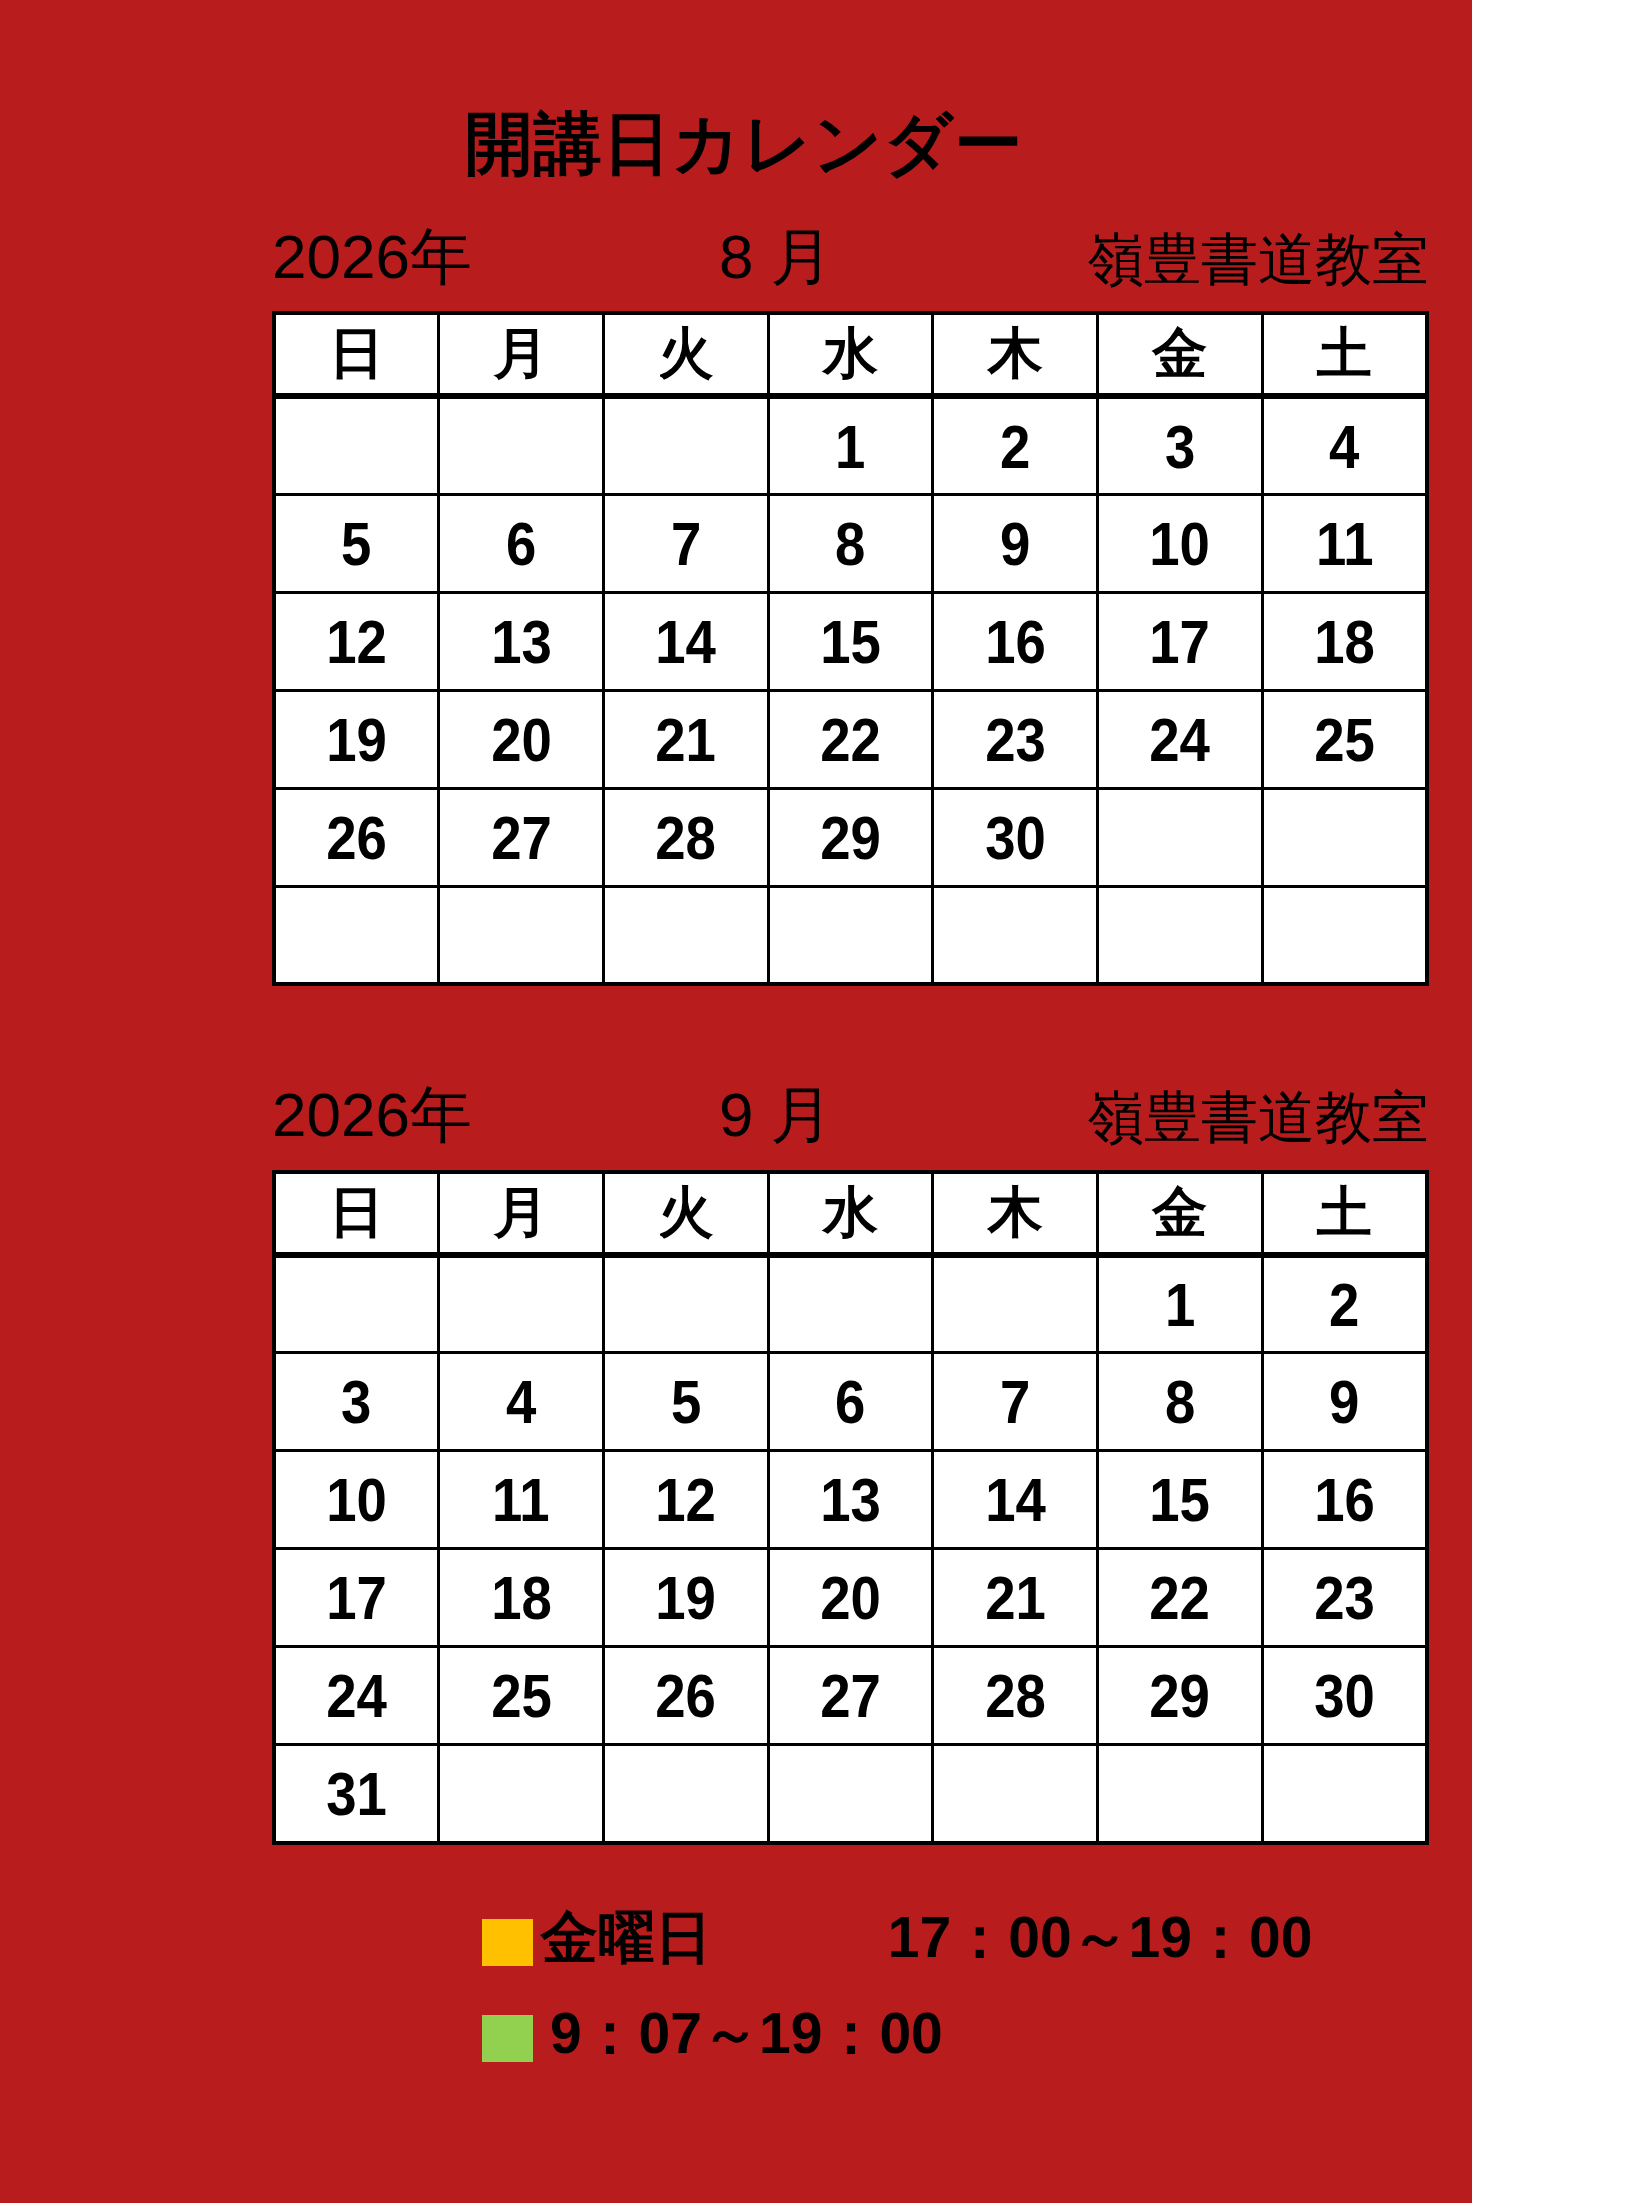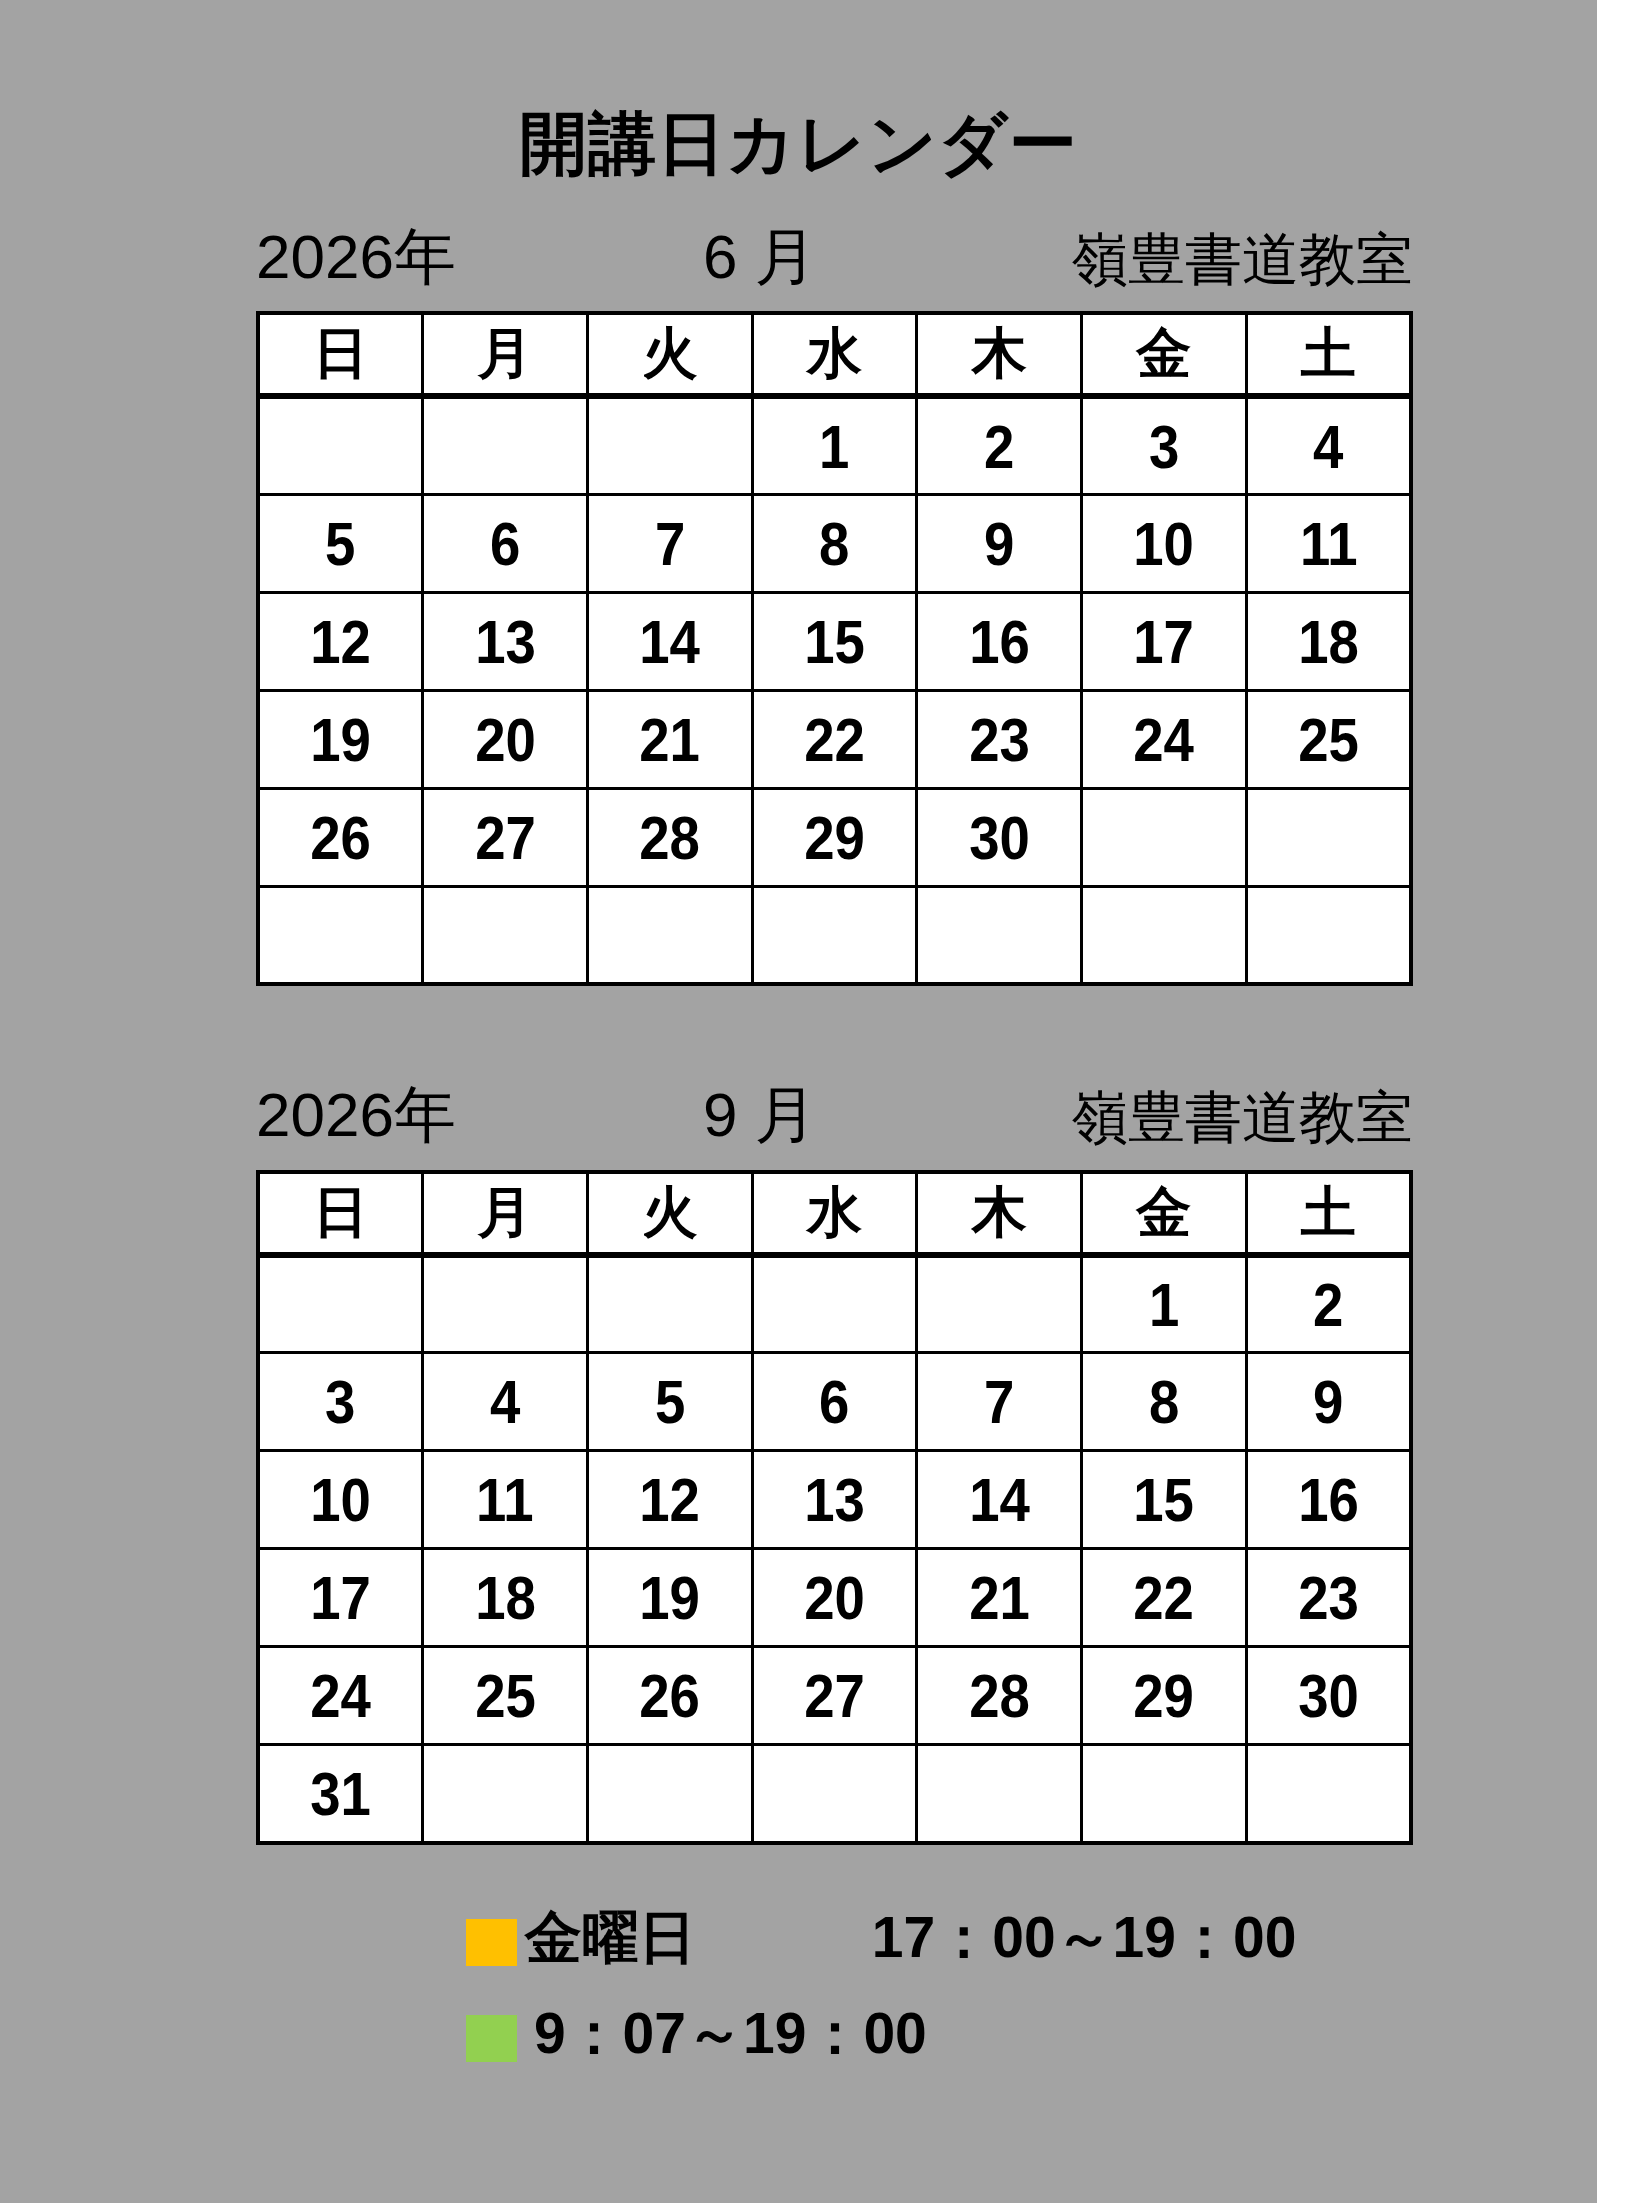--- a/index.html
+++ b/index.html
@@ -2,21 +2,21 @@
 <html lang="ja" style="--friday: #FFC000; --saturday: #92D050;"><head>
 <meta charset="utf-8">
 <style>
   * { margin:0; padding:0; box-sizing:border-box; }
   html, body { background:#ffffff; }
   body {
     width:1652px; height:2203px; overflow:hidden;
     color:#000;
     font-family:"Liberation Sans","DejaVu Sans",sans-serif;
   }
-  .page { position:relative; width:1597px; height:2203px; background:#a3a3a3; }
+  .page { position:relative; width:1472px; height:2203px; background:#b91c1c;padding-left:16px; }
 
   .title {
     padding-top:109px;
     text-align:center;
     font-size:68px;
     font-weight:bold;
     line-height:1;
     letter-spacing:1px;
   }
 
@@ -84,21 +84,21 @@
 </head>
 <body>
 
 <div class="page">
 
   <h1 class="title">開講日カレンダー</h1>
 
   <section class="calendar april">
     <div class="cal-header">
       <span class="year">2026年</span>
-      <span class="month">6 月</span>
+      <span class="month">8 月</span>
       <span class="school">嶺豊書道教室</span>
     </div>
     <table class="cal-table">
         <thead>
           <tr>
             <th>日</th>
             <th>月</th>
             <th>火</th>
             <th>水</th>
             <th>木</th>

